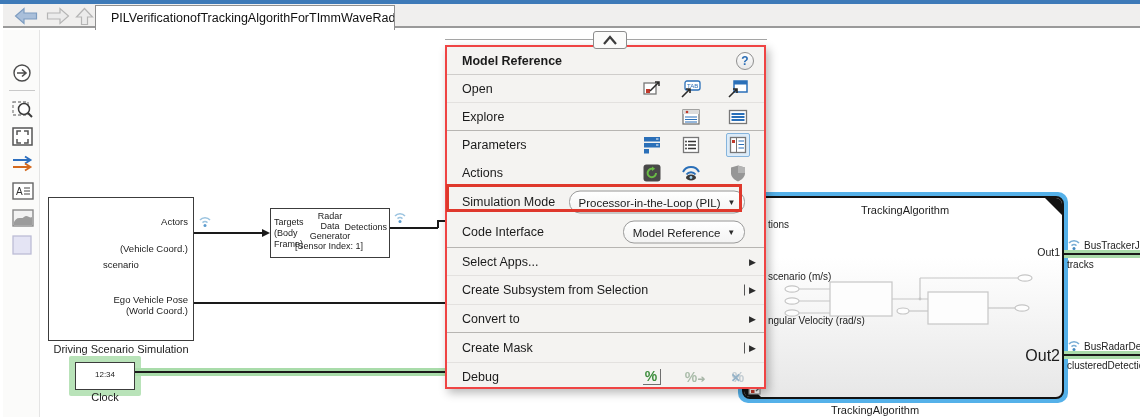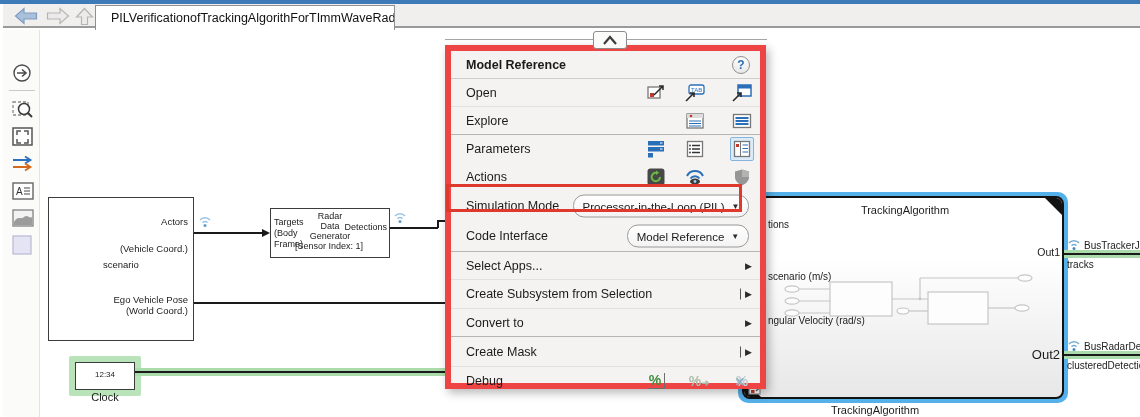--- a/index.html
+++ b/index.html
@@ -35,21 +35,21 @@
   .trk-inner { position:absolute; left:4px; top:4px; width:322px; height:203px; border:2.5px solid #121212; border-radius:8px;
                background:linear-gradient(#ffffff 30%, #e7e7e7); overflow:hidden; }
   .tri-tr { position:absolute; right:0; top:0; width:0; height:0; border-top:17px solid #121212; border-left:17px solid transparent; }
   .tri-bl { position:absolute; left:0; bottom:0; width:0; height:0; border-bottom:17px solid #121212; border-right:17px solid transparent; }
   .trk-title { position:absolute; left:0; width:322px; text-align:center; font-size:11px; color:#1c1c1c; }
 
   
   .menuline { left:445px; top:39px; width:322px; height:1px; background:#a6a6a6; z-index:5; }
   .collapse { position:absolute; left:593px; top:31px; width:34px; height:18px; background:#fbfbfa;
               border:1px solid #8c8c8c; border-radius:3px; z-index:7; display:flex; align-items:center; justify-content:center; cursor:pointer; }
-  .menu { left:445px; top:45px; width:321px; height:344px; background:#f4f3f1; border:6px solid #ef4444;
+  .menu { left:445px; top:45px; width:321px; height:344px; background:#f4f3f1; border:2px solid #ef4444;
           box-shadow:3px 4px 9px rgba(0,0,0,.28); z-index:5; display:flex; flex-direction:column; }
   .mrow { position:relative; display:flex; align-items:center; flex:0 0 auto; cursor:pointer; }
   .mrow .lbl { margin-left:15px; font-size:12.5px; color:#1b1b1b; white-space:nowrap; }
   .sep-l { border-top:1px solid #e3e1df; }
   .sep-d { border-top:1px solid #b7b5b2; }
   .sep-h { border-top:1px solid #cfcdcb; }
   .mico { position:absolute; top:50%; transform:translateY(-50%); width:22px; height:20px; display:flex; align-items:center; justify-content:center; cursor:pointer; }
   .subarrow { position:absolute; right:8px; top:50%; transform:translateY(-50%); font-size:9px; color:#2b2b2b; }
   .subbar { position:absolute; right:19px; top:50%; transform:translateY(-50%); width:1px; height:11px; background:#555; }
   .drop { position:absolute; top:50%; transform:translateY(-50%); height:23px; background:linear-gradient(#ffffff,#f3f3f3);
@@ -133,20 +133,21 @@
           <rect x="2" y="2" width="18" height="18" fill="#e4e4f4" stroke="#bcbcd6" stroke-width="1.3"></rect>
         </svg></span>
   </div>
 
   <div class="block" style="left:48px; top:197px; width:146px; height:144px;"></div>
   <span class="abs blklbl" style="left:68px; top:216px; width:120px; text-align:right;">Actors</span>
   <span class="abs blklbl" style="left:68px; top:227px; width:120px; text-align:right;margin-top:16px;">(Vehicle Coord.)</span>
   <span class="abs blklbl" style="left:103px; top:259px;">scenario</span>
   <span class="abs blklbl" style="left:68px; top:294px; width:120px; text-align:right;">Ego Vehicle Pose</span>
   <span class="abs blklbl" style="left:68px; top:305px; width:120px; text-align:right;">(World Coord.)</span>
+  <span class="abs caption" style="left:30px; top:343px; width:182px;">Driving Scenario Simulation</span>
 
   <span class="abs" style="left:198px; top:214px;">
     <svg width="14" height="13" viewBox="0 0 14 13">
         <path d="M2 5 A6.5 6.5 0 0 1 12 5" fill="none" stroke="#9cc4e0" stroke-width="1.5"></path>
         <path d="M4.5 7.6 A3.8 3.8 0 0 1 9.5 7.6" fill="none" stroke="#9cc4e0" stroke-width="1.5"></path>
         <circle cx="7" cy="10.4" r="1.5" fill="#5c9bce"></circle>
       </svg></span>
 
   <div class="wire" style="left:194px; top:232px; width:69px; height:1.5px;"></div>
   <div class="abs" style="left:262px; top:229px; width:0; height:0; border-left:8px solid #1a1a1a; border-top:4px solid transparent; border-bottom:4px solid transparent;"></div>
@@ -200,21 +201,21 @@
       <ellipse cx="250" cy="8" rx="7" ry="3.2"></ellipse>
       <ellipse cx="128" cy="41" rx="6" ry="3"></ellipse>
       <path d="M134 41 H153" fill="none"></path>
       <rect x="153" y="22" width="60" height="32"></rect>
       <path d="M213 38 H240" fill="none"></path>
       <ellipse cx="247" cy="38" rx="7" ry="3.2"></ellipse>
       <circle cx="145" cy="29" r="1.4" fill="#c6c6c6" stroke="none"></circle>
     </g>
   </svg>
   <span class="abs" style="left:1000px; top:246px; width:60px; text-align:right; font-size:10.5px; color:#1c1c1c; z-index:3;">Out1</span>
-  <span class="abs" style="left:1000px; top:347px; width:60px; text-align:right; font-size:13px; color:#1c1c1c; z-index:3;">Out2</span>
+  <span class="abs" style="left:1000px; top:347px; width:60px; text-align:right; font-size:16px; color:#1c1c1c; z-index:3;">Out2</span>
   <span class="abs" style="left:748px; top:383px; z-index:3;">
     <svg width="16" height="13" viewBox="0 0 16 13">
         <rect x="1" y="1" width="11" height="9" fill="#fff" stroke="#8a8a8a" stroke-width="1.2"></rect>
         <rect x="3" y="6" width="3.5" height="3" fill="#c0392b"></rect>
         <path d="M8 7 L14 1.5 M11 1.5 H14 V4.5" fill="none" stroke="#666" stroke-width="1.3"></path>
       </svg></span>
   <span class="abs caption" style="left:775px; top:404px; width:200px;">TrackingAlgorithm</span>
 
   <div class="gband" style="left:1064px; top:250px; width:76px; height:8px; z-index:3;"></div>
   <div class="gcore" style="left:1064px; top:253px; width:76px; height:1.5px; z-index:3;"></div>

